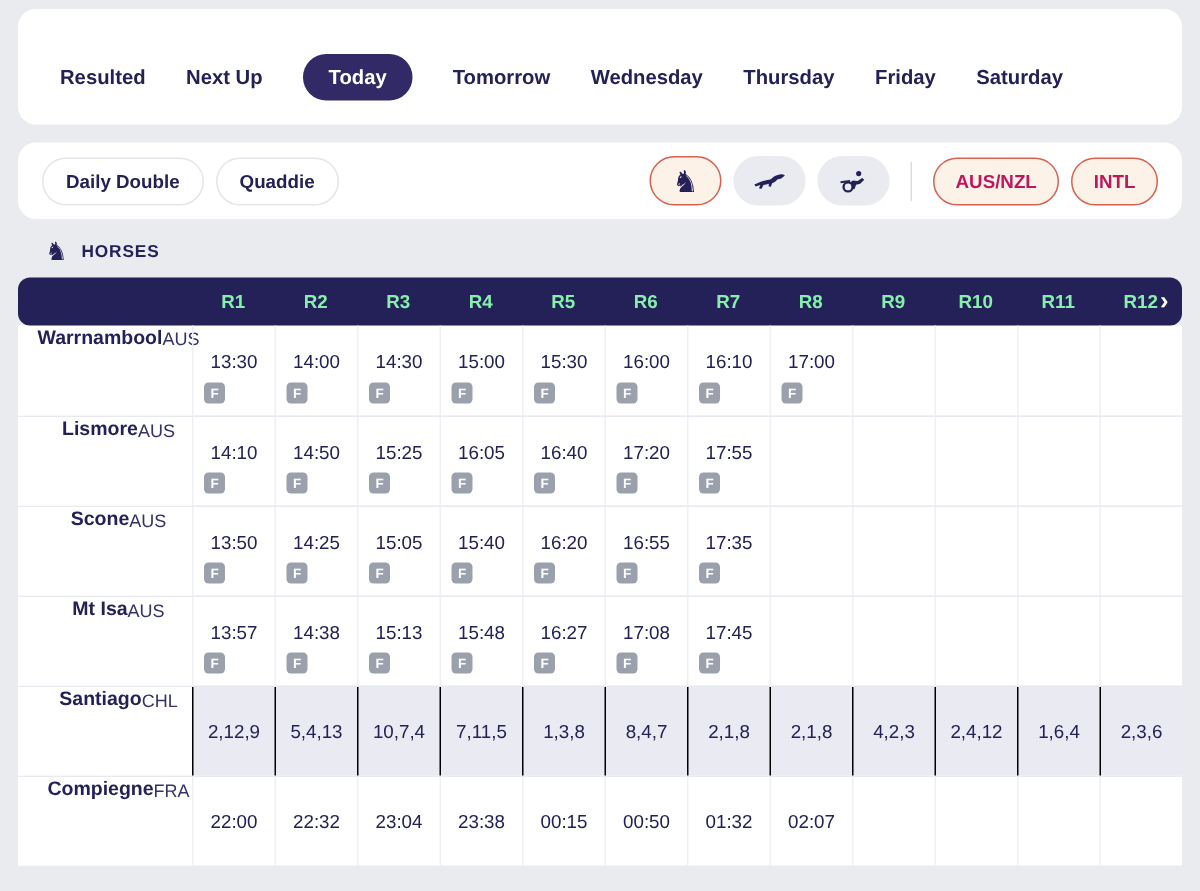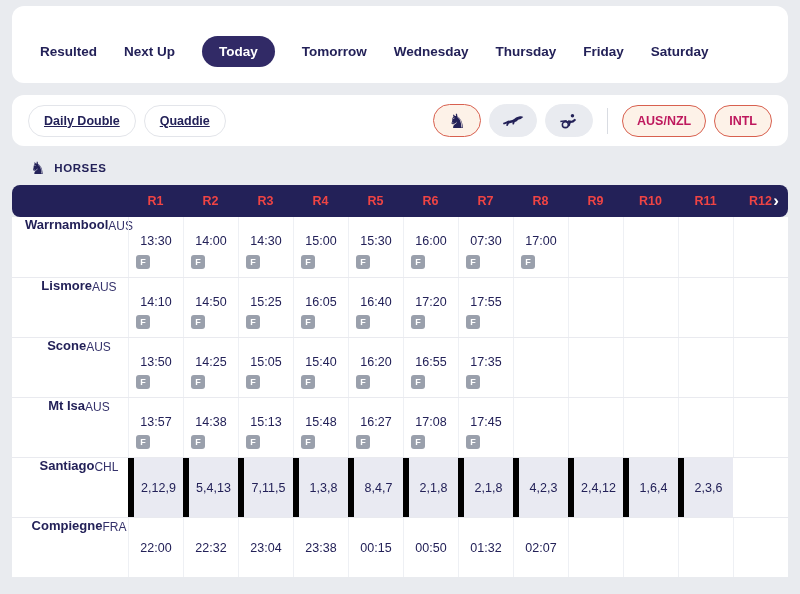--- a/index.html
+++ b/index.html
@@ -62,21 +62,21 @@
   .section-label .glyph { font-size:17px; }
   .section-label span.txt { font-size:11.5px; font-weight:bold; letter-spacing:.6px; }
   
   .race-table { margin:0 12px; }
   .thead {
     position:relative;
     display:grid; grid-template-columns:116px repeat(12,1fr);
     background:#232158; border-radius:8px; height:32px;
     align-items:center;
   }
-  .hcell { text-align:center; color:#ef4444; font-size:12.5px; font-weight:bold; }
+  .hcell { text-align:center; color:#86efac; font-size:12.5px; font-weight:bold; }
   .arrow {
     position:absolute; right:9px; top:50%; transform:translateY(-54%);
     color:#fff; font-size:17px; font-weight:bold; cursor:pointer; line-height:1;
   }
   .row {
     display:grid; grid-template-columns:116px repeat(12,1fr);
     background:#fff; height:60px; border-top:1px solid #e9eaef;
   }
   .row:first-of-type { border-top:none; }
   .venue-cell {
@@ -85,21 +85,21 @@
   }
   .venue-name { font-size:13px; font-weight:bold; cursor:pointer; }
   .venue-country { font-size:12px; margin-top:2px; color:#35326b; }
   .cell {
     position:relative; border-left:1px solid #eef0f4;
     display:flex; align-items:center; justify-content:center;
     font-size:12.5px; color:#232158;
   }
   .cell .time { cursor:pointer; }
   .cell.hasF .time { margin-bottom:12px; }
-  .cell.resulted { background:#e9eaf2; border-left:6px solid #000000; }
+  .cell.resulted { background:#e9eaf2; border-left:1px solid #000000; }
   .fbadge {
     position:absolute; left:7px; bottom:8px;
     width:14px; height:14px; border-radius:3px;
     background:#9aa0ac; color:#fff;
     font-size:9px; font-weight:bold;
     display:flex; align-items:center; justify-content:center;
   }
   svg { display:block; }
 </style>
 </head>
@@ -112,21 +112,21 @@
       <button class="tab active">Today</button>
       <button class="tab">Tomorrow</button>
       <button class="tab">Wednesday</button>
       <button class="tab">Thursday</button>
       <button class="tab">Friday</button>
       <button class="tab">Saturday</button>
     </div>
 </div>
 
 <div class="card filter-card">
-  <div style="display:flex;align-items:center;text-decoration:underline;">
+  <div style="display:flex;align-items:center;">
       <button class="pill">Daily Double</button>
       <button class="pill">Quaddie</button>
     </div>
   <div class="right-group">
     <div style="display:flex;align-items:center;">
         <button class="icon-pill active">
           <span><span class="glyph">♞</span></span>
         </button>
         <button class="icon-pill">
           <span>
@@ -200,21 +200,21 @@
         </div>
         <div class="cell hasF">
           <span class="time">15:30</span>
           <span class="fbadge">F</span>
         </div>
         <div class="cell hasF">
           <span class="time">16:00</span>
           <span class="fbadge">F</span>
         </div>
         <div class="cell hasF">
-          <span class="time">07:30</span>
+          <span class="time">16:10</span>
           <span class="fbadge">F</span>
         </div>
         <div class="cell hasF">
           <span class="time">17:00</span>
           <span class="fbadge">F</span>
         </div>
         <div class="cell"></div>
         <div class="cell"></div>
         <div class="cell"></div>
         <div class="cell"></div>
@@ -339,20 +339,23 @@
       <div class="row">
         <div class="venue-cell">
           <div class="venue-name">Santiago</div>
           <div class="venue-country">CHL</div>
         </div>
         <div class="cell resulted">
           <span class="time">2,12,9</span>
         </div>
         <div class="cell resulted">
           <span class="time">5,4,13</span>
+        </div>
+        <div class="cell resulted">
+          <span class="time">10,7,4</span>
         </div>
         <div class="cell resulted">
           <span class="time">7,11,5</span>
         </div>
         <div class="cell resulted">
           <span class="time">1,3,8</span>
         </div>
         <div class="cell resulted">
           <span class="time">8,4,7</span>
         </div>

